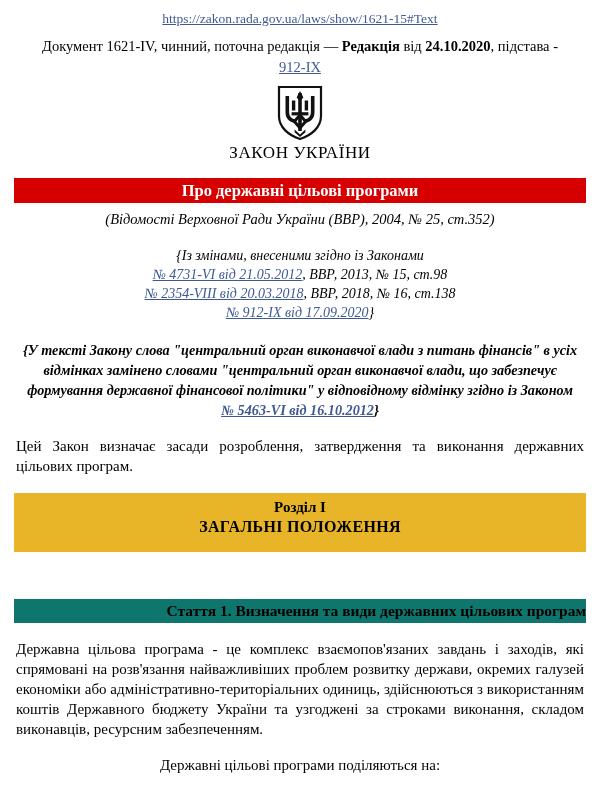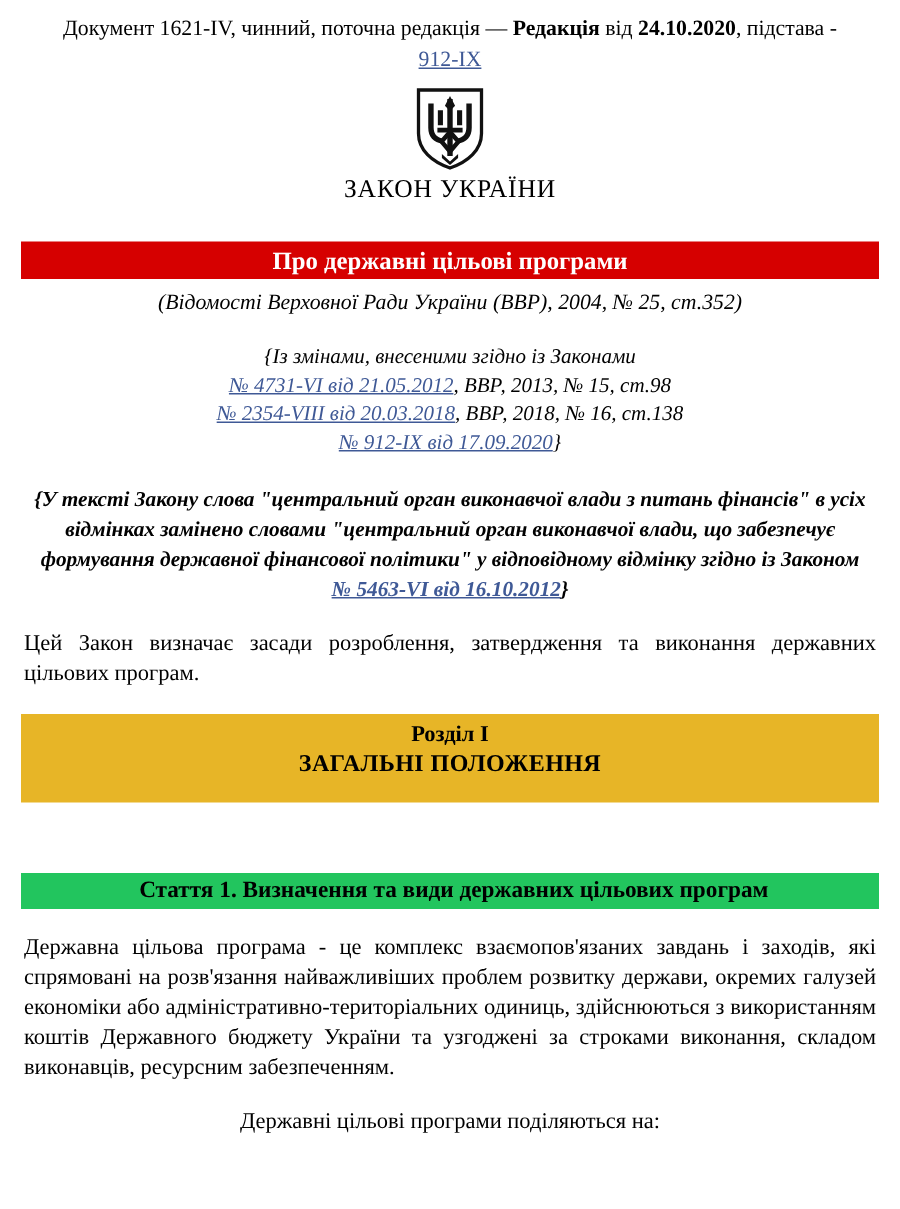--- a/index.html
+++ b/index.html
@@ -68,21 +68,21 @@
     margin: 0 auto;
   }
   .banner-red {
     background: #d60000;
     color: #ffffff;
     font-weight: bold;
     font-size: 16.5px;
     text-align: center;
     height: 25px;
     line-height: 25px;
-    margin-top: 25px;
+    margin-top: 15px;
   }
 
   
   .vvr-line {
     text-align: center;
     font-style: italic;
     font-size: 14.5px;
     margin-top: 8px;
   }
 
@@ -128,36 +128,39 @@
     font-size: 15.5px;
     line-height: 20px;
     padding: 4px 0 15px 0;
     margin-top: 17px;
   }
   .banner-gold .razdil { font-size: 15px; }
   .banner-gold .razdil-name { font-size: 16px; letter-spacing: 0.3px; }
 
   
   .banner-green {
-    background: #22c55e;
+    background: #0f766e;
     color: #000000;
     font-weight: bold;
     font-size: 15.5px;
-    text-align: center;
+    text-align: right;
     height: 24px;
     line-height: 24px;
     padding-left: 5px;
     margin-top: 47px;
   }
 </style>
 </head>
 <body>
 
 <div class="page">
 
+  <div class="url-line">
+    <a class="doc-link" href="#">https://zakon.rada.gov.ua/laws/show/1621-15#Text</a>
+  </div>
 
   <div class="meta-line">
     <span>Документ 1621-IV, чинний, поточна редакція — </span><b>Редакція</b><span> від </span><b>24.10.2020</b><span>, підстава - </span><br>
     <a class="doc-link" href="#">912-IX</a>
   </div>
 
   <div class="emblem-wrap">
     <svg width="46" height="56" viewBox="0 0 46 56">
       <path d="M2 2 H44 V31 C44 42 35 50 23 54 C11 50 2 42 2 31 Z" fill="#ffffff" stroke="#111111" stroke-width="2.2"></path>
       <g fill="#111111">

